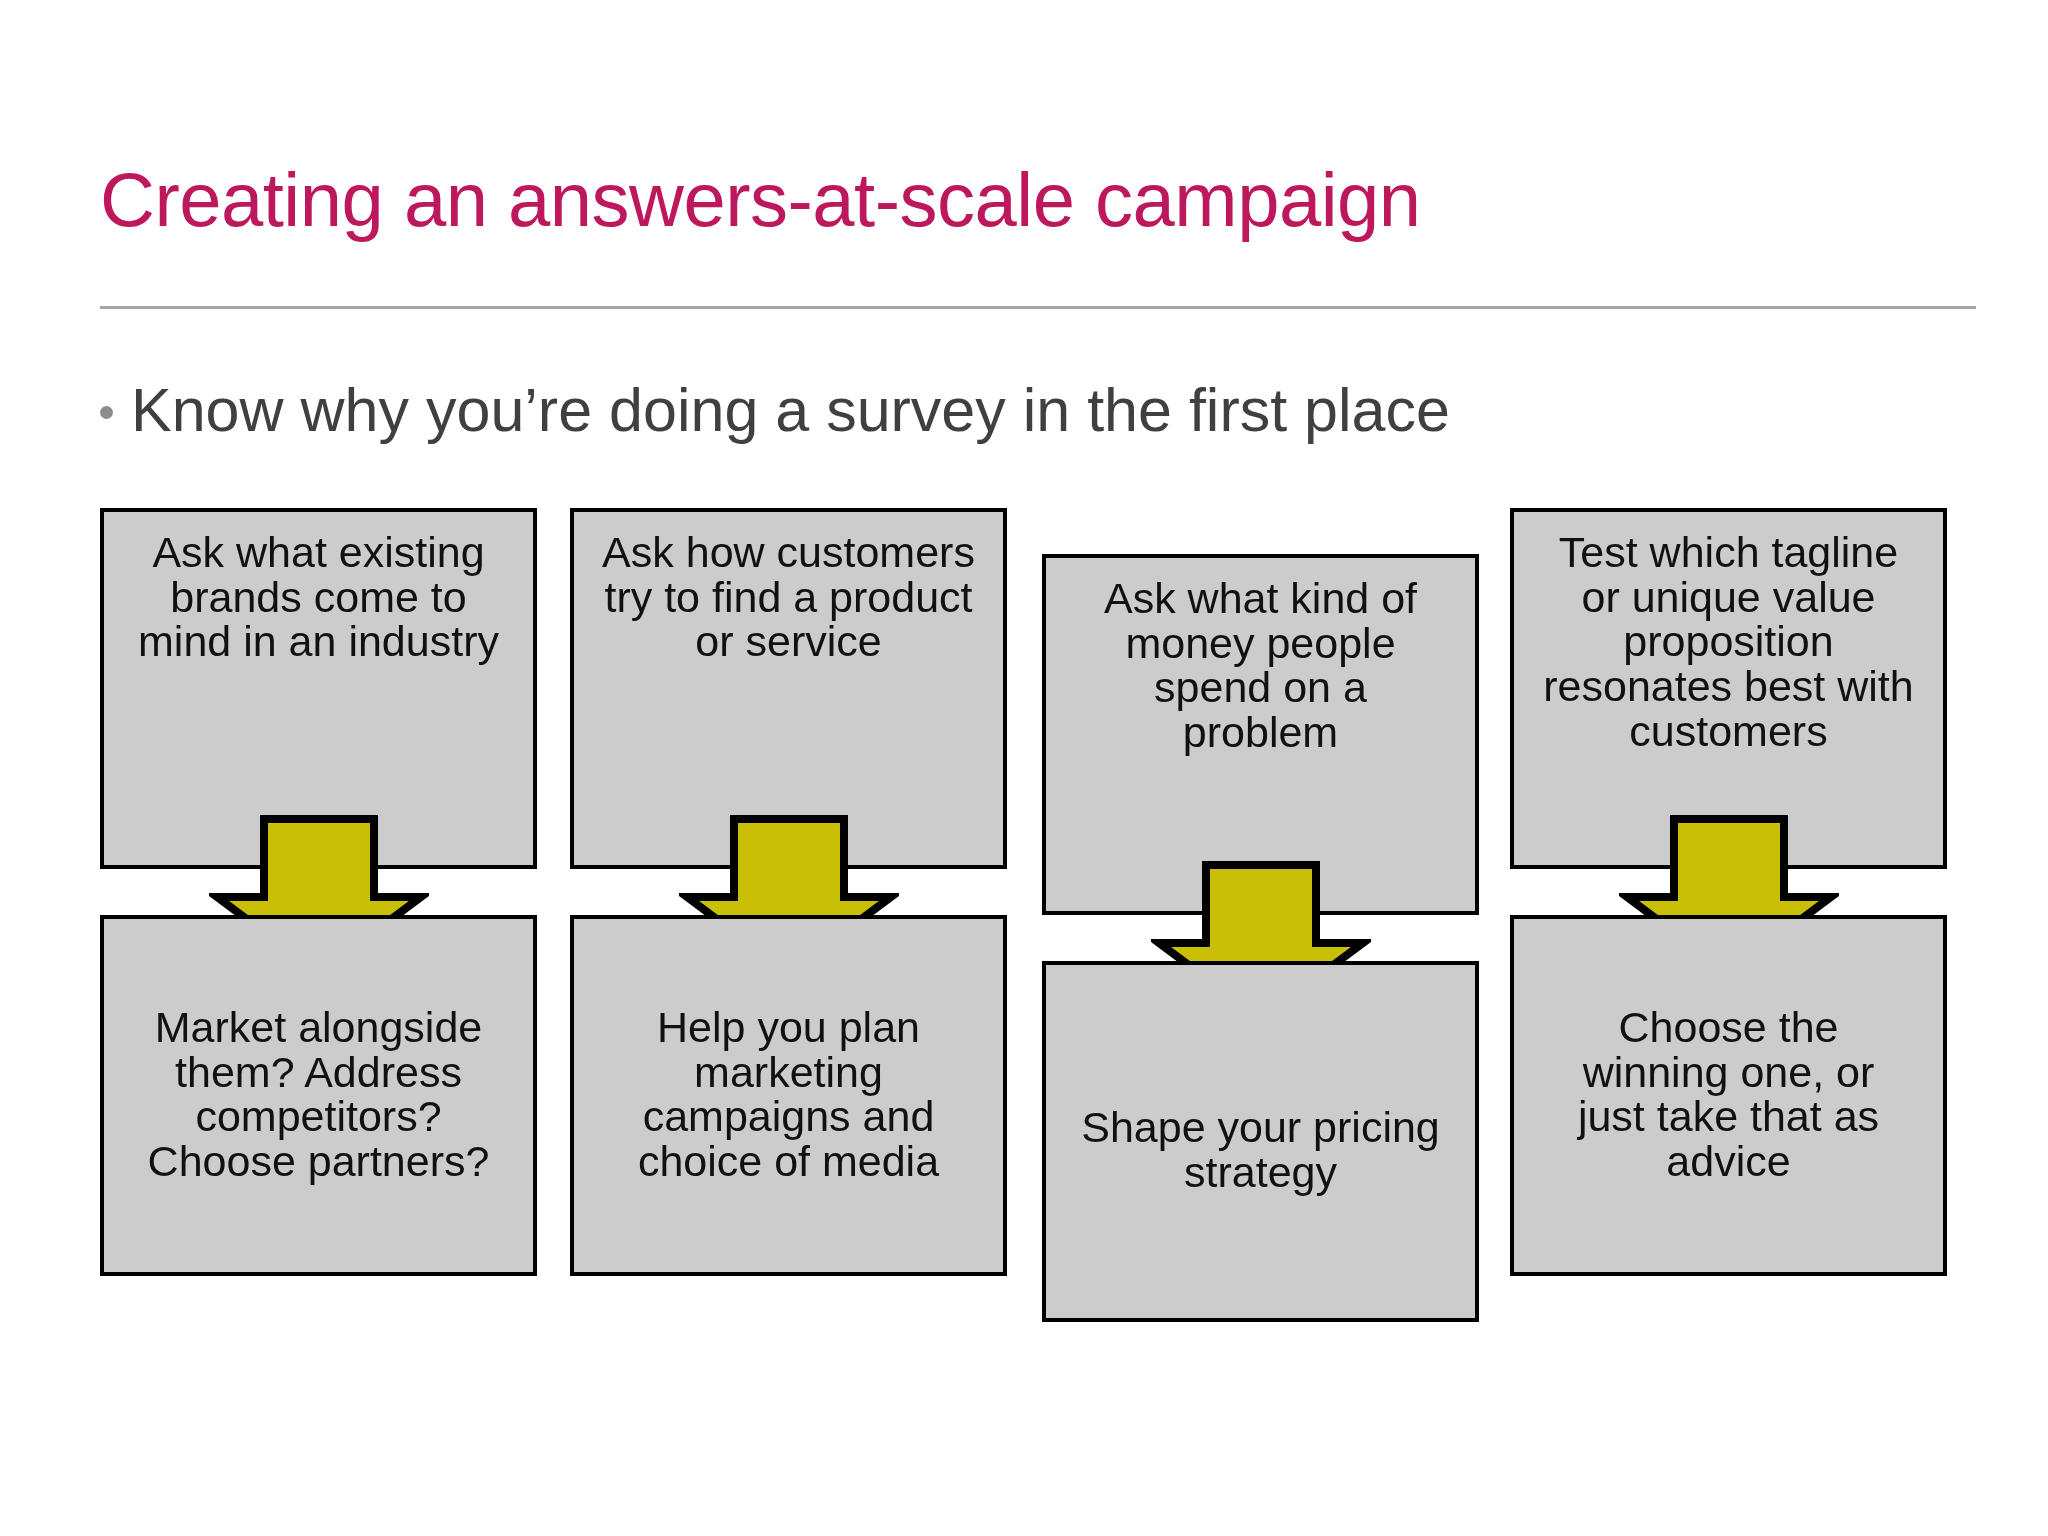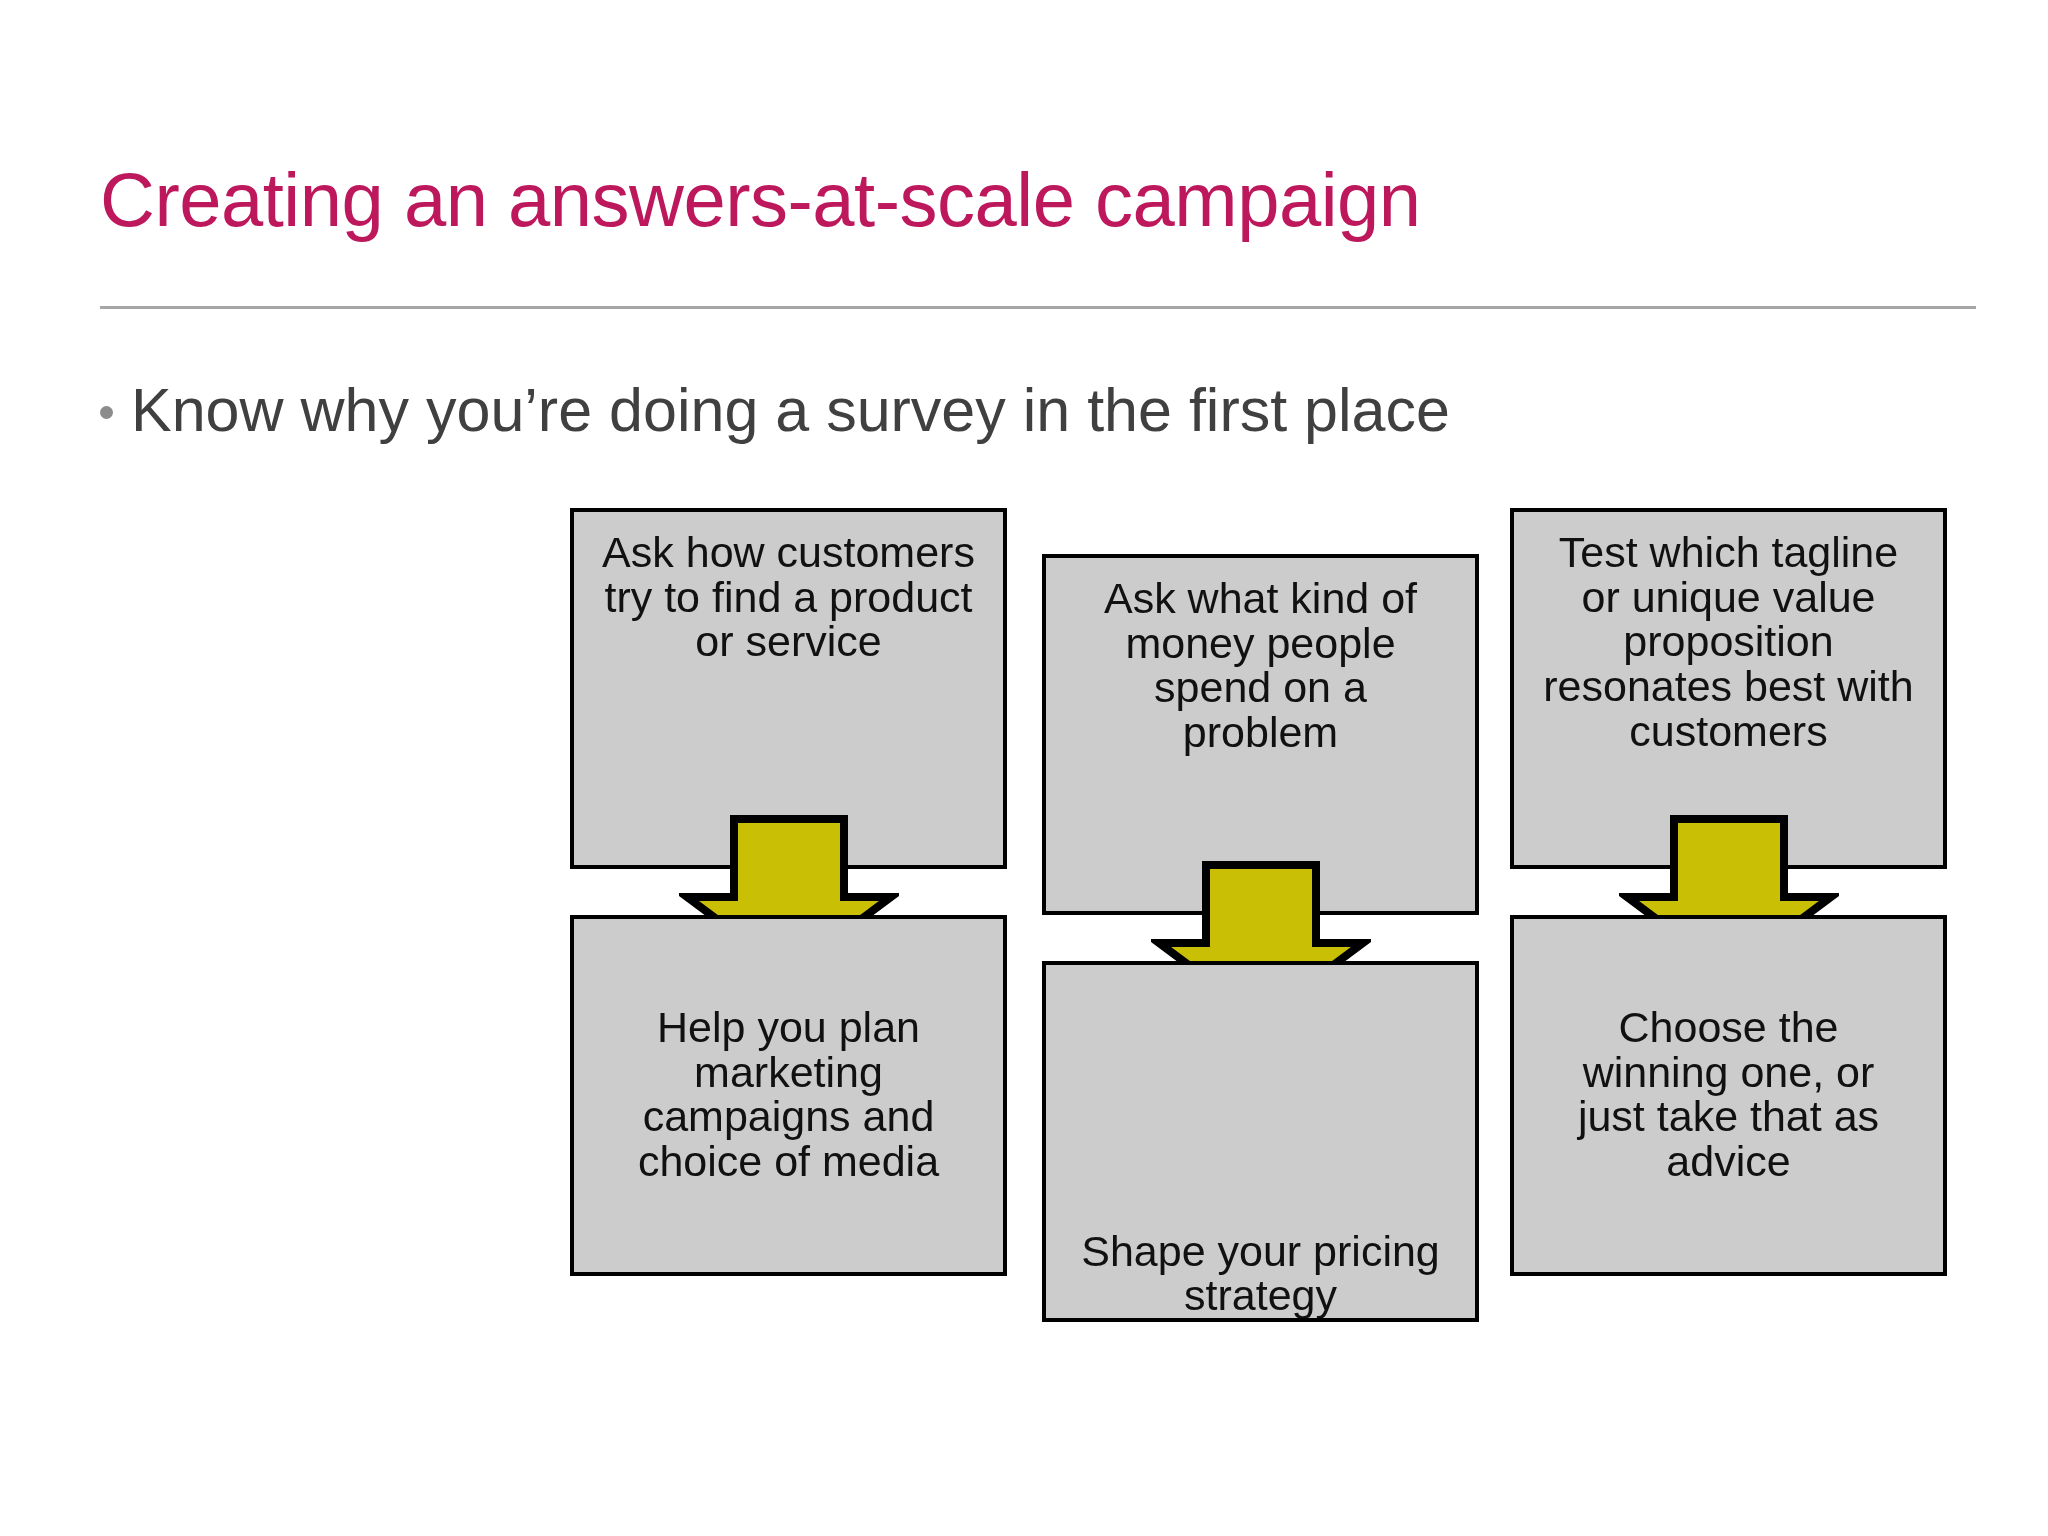--- a/index.html
+++ b/index.html
@@ -109,21 +109,21 @@
     top: 0px;
     height: 361px;
     padding-top: 18px;
   }
   .flow-box.bottom {
     top: 407px;
     height: 361px;
     padding-top: 86px;
   }
   .flow-box.bottom.vcenter {
-    align-items: flex-end;
+    align-items: center;
     padding-top: 17px;
   }
 
   .box-text {
     font-size: 43px;
     line-height: 1.04;
     color: #111111;
     text-align: center;
     width: 100%;
     padding: 0 6px;
@@ -152,20 +152,38 @@
 
   <div id="title-rule"></div>
 
   <div id="bullet-row">
     <span id="bullet-dot"></span>
     <span id="bullet-text">Know why you’re doing a survey in the first place</span>
   </div>
 
   <div id="diagram">
 
+    <div class="column col-0">
+      <div class="flow-box top">
+        <div class="box-text">Ask what existing
+brands come to
+mind in an industry</div>
+      </div>
+      <div class="arrow">
+        <svg viewBox="0 0 220 164" xmlns="http://www.w3.org/2000/svg">
+          <polygon points="55,4 165,4 165,82 212,82 110,158 8,82 55,82" fill="#c9c005" stroke="#000000" stroke-width="8" stroke-linejoin="miter"></polygon>
+        </svg>
+      </div>
+      <div class="flow-box bottom">
+        <div class="box-text">Market alongside
+them? Address
+competitors?
+Choose partners?</div>
+      </div>
+    </div>
 
     <div class="column col-1">
       <div class="flow-box top">
         <div class="box-text">Ask how customers
 try to find a product
 or service</div>
       </div>
       <div class="arrow">
         <svg viewBox="0 0 220 164" xmlns="http://www.w3.org/2000/svg">
           <polygon points="55,4 165,4 165,82 212,82 110,158 8,82 55,82" fill="#c9c005" stroke="#000000" stroke-width="8" stroke-linejoin="miter"></polygon>

